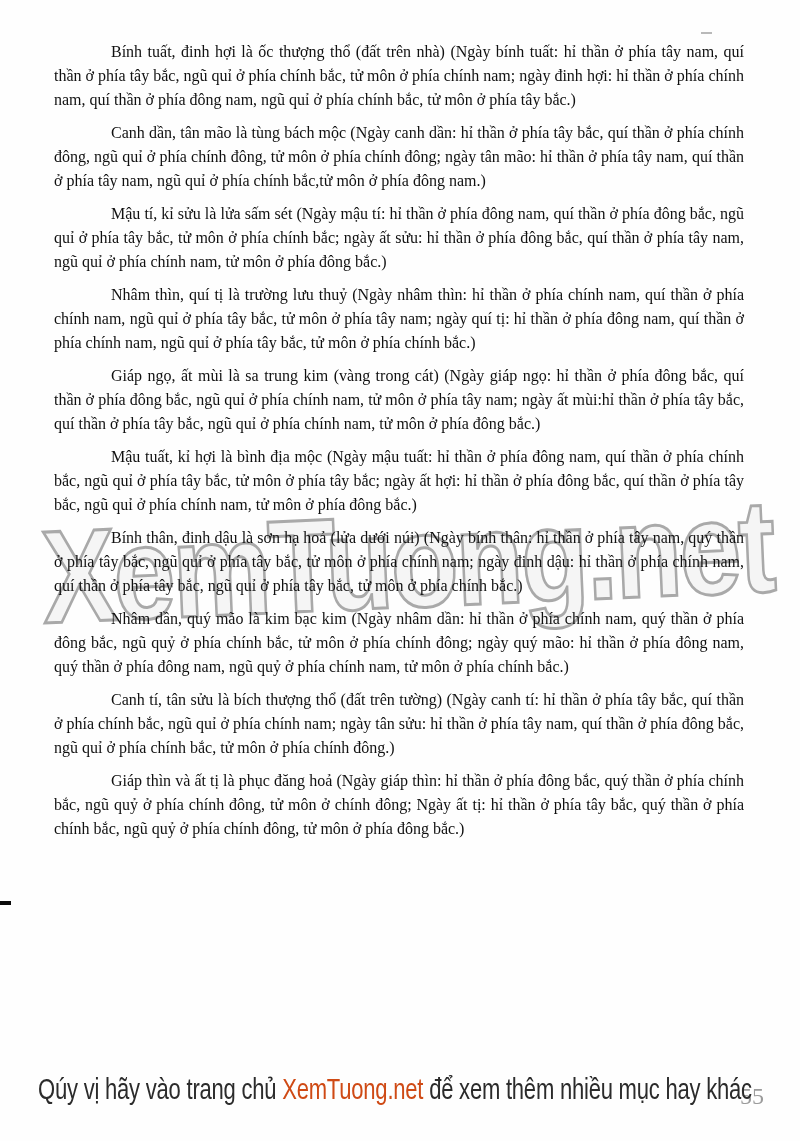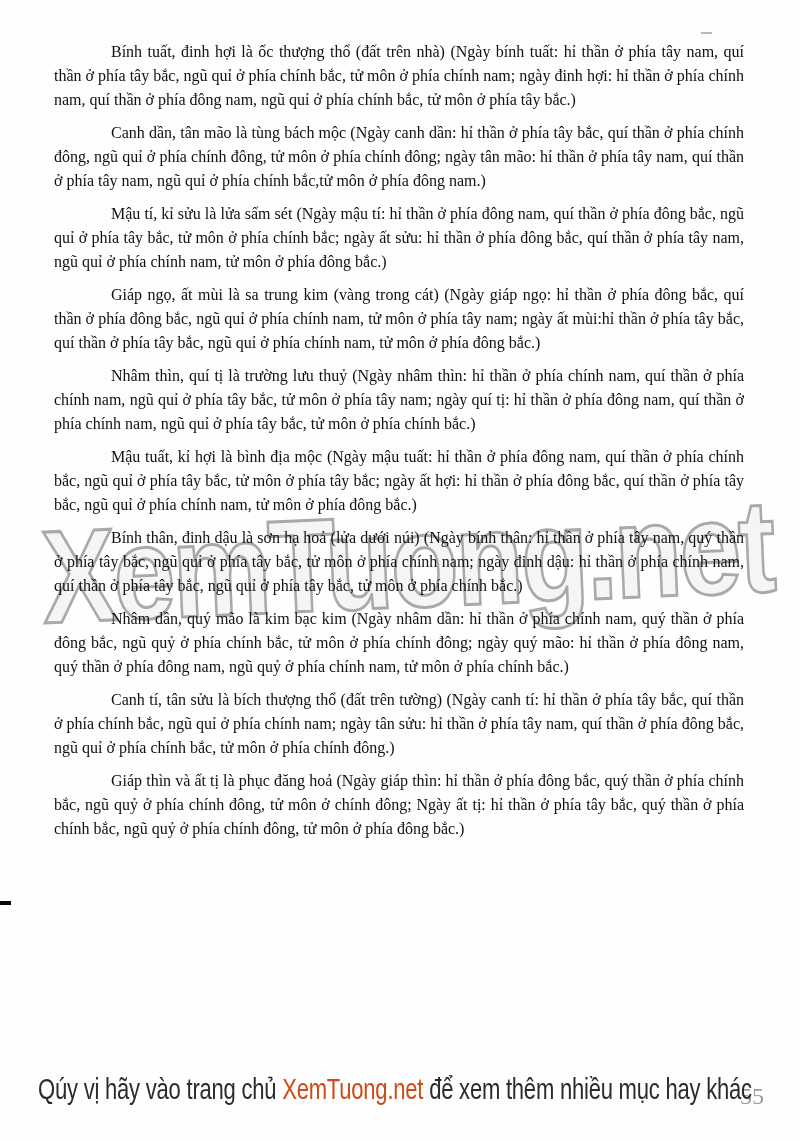--- a/index.html
+++ b/index.html
@@ -101,22 +101,22 @@
 <body>
 
 <div class="page">
 
   <div class="watermark">XemTuong.net</div>
 
   <div class="body-text">
     <p>Bính tuất, đinh hợi là ốc thượng thổ (đất trên nhà) (Ngày bính tuất: hỉ thần ở phía tây nam, quí thần ở phía tây bắc, ngũ quỉ ở phía chính bắc, tử môn ở phía chính nam; ngày đinh hợi: hỉ thần ở phía chính nam, quí thần ở phía đông nam, ngũ quỉ ở phía chính bắc, tử môn ở phía tây bắc.)</p>
     <p>Canh dần, tân mão là tùng bách mộc (Ngày canh dần: hỉ thần ở phía tây bắc, quí thần ở phía chính đông, ngũ quỉ ở phía chính đông, tử môn ở phía chính đông; ngày tân mão: hỉ thần ở phía tây nam, quí thần ở phía tây nam, ngũ quỉ ở phía chính bắc,tử môn ở phía đông nam.)</p>
     <p>Mậu tí, kỉ sửu là lửa sấm sét (Ngày mậu tí: hỉ thần ở phía đông nam, quí thần ở phía đông bắc, ngũ quỉ ở phía tây bắc, tử môn ở phía chính bắc; ngày ất sửu: hỉ thần ở phía đông bắc, quí thần ở phía tây nam, ngũ quỉ ở phía chính nam, tử môn ở phía đông bắc.)</p>
+    <p>Nhâm thìn, quí tị là trường lưu thuỷ (Ngày nhâm thìn: hỉ thần ở phía chính nam, quí thần ở phía chính nam, ngũ quỉ ở phía tây bắc, tử môn ở phía tây nam; ngày quí tị: hỉ thần ở phía đông nam, quí thần ở phía chính nam, ngũ quỉ ở phía tây bắc, tử môn ở phía chính bắc.)</p>
     <p>Giáp ngọ, ất mùi là sa trung kim (vàng trong cát) (Ngày giáp ngọ: hỉ thần ở phía đông bắc, quí thần ở phía đông bắc, ngũ quỉ ở phía chính nam, tử môn ở phía tây nam; ngày ất mùi:hỉ thần ở phía tây bắc, quí thần ở phía tây bắc, ngũ quỉ ở phía chính nam, tử môn ở phía đông bắc.)</p>
-    <p>Nhâm thìn, quí tị là trường lưu thuỷ (Ngày nhâm thìn: hỉ thần ở phía chính nam, quí thần ở phía chính nam, ngũ quỉ ở phía tây bắc, tử môn ở phía tây nam; ngày quí tị: hỉ thần ở phía đông nam, quí thần ở phía chính nam, ngũ quỉ ở phía tây bắc, tử môn ở phía chính bắc.)</p>
     <p>Mậu tuất, kỉ hợi là bình địa mộc (Ngày mậu tuất: hỉ thần ở phía đông nam, quí thần ở phía chính bắc, ngũ quỉ ở phía tây bắc, tử môn ở phía tây bắc; ngày ất hợi: hỉ thần ở phía đông bắc, quí thần ở phía tây bắc, ngũ quỉ ở phía chính nam, tử môn ở phía đông bắc.)</p>
     <p>Bính thân, đinh dậu là sơn hạ hoả (lửa dưới núi) (Ngày bính thân: hỉ thần ở phía tây nam, quý thần ở phía tây bắc, ngũ quỉ ở phía tây bắc, tử môn ở phía chính nam; ngày đinh dậu: hỉ thần ở phía chính nam, quí thần ở phía tây bắc, ngũ quỉ ở phía tây bắc, tử môn ở phía chính bắc.)</p>
     <p>Nhâm dần, quý mão là kim bạc kim (Ngày nhâm dần: hỉ thần ở phía chính nam, quý thần ở phía đông bắc, ngũ quỷ ở phía chính bắc, tử môn ở phía chính đông; ngày quý mão: hỉ thần ở phía đông nam, quý thần ở phía đông nam, ngũ quỷ ở phía chính nam, tử môn ở phía chính bắc.)</p>
     <p>Canh tí, tân sửu là bích thượng thổ (đất trên tường) (Ngày canh tí: hỉ thần ở phía tây bắc, quí thần ở phía chính bắc, ngũ quỉ ở phía chính nam; ngày tân sửu: hỉ thần ở phía tây nam, quí thần ở phía đông bắc, ngũ quỉ ở phía chính bắc, tử môn ở phía chính đông.)</p>
     <p>Giáp thìn và ất tị là phục đăng hoả (Ngày giáp thìn: hỉ thần ở phía đông bắc, quý thần ở phía chính bắc, ngũ quỷ ở phía chính đông, tử môn ở chính đông; Ngày ất tị: hỉ thần ở phía tây bắc, quý thần ở phía chính bắc, ngũ quỷ ở phía chính đông, tử môn ở phía đông bắc.)</p>
   </div>
 
   <div class="page-number">55</div>
 
   <div class="footer">

